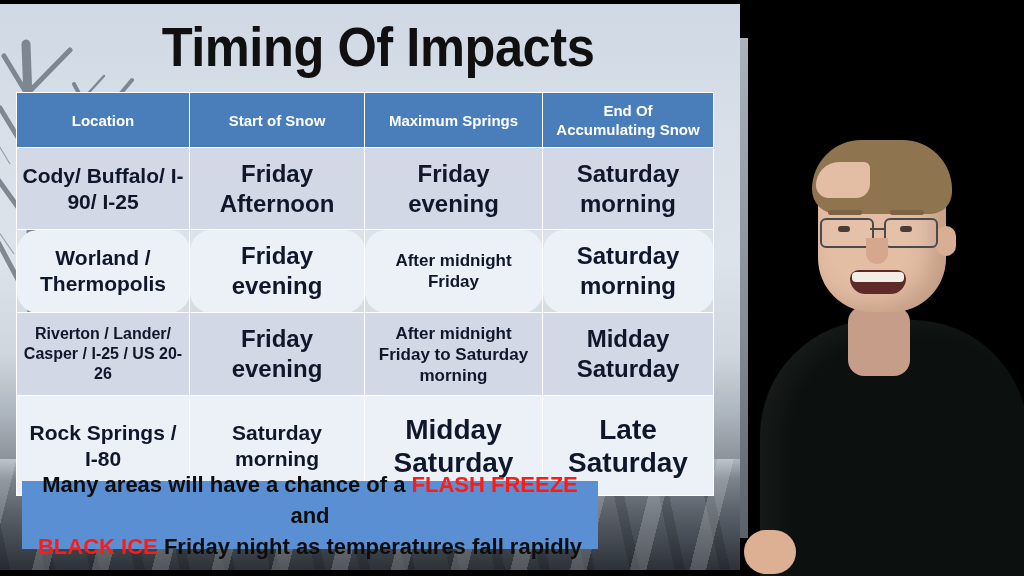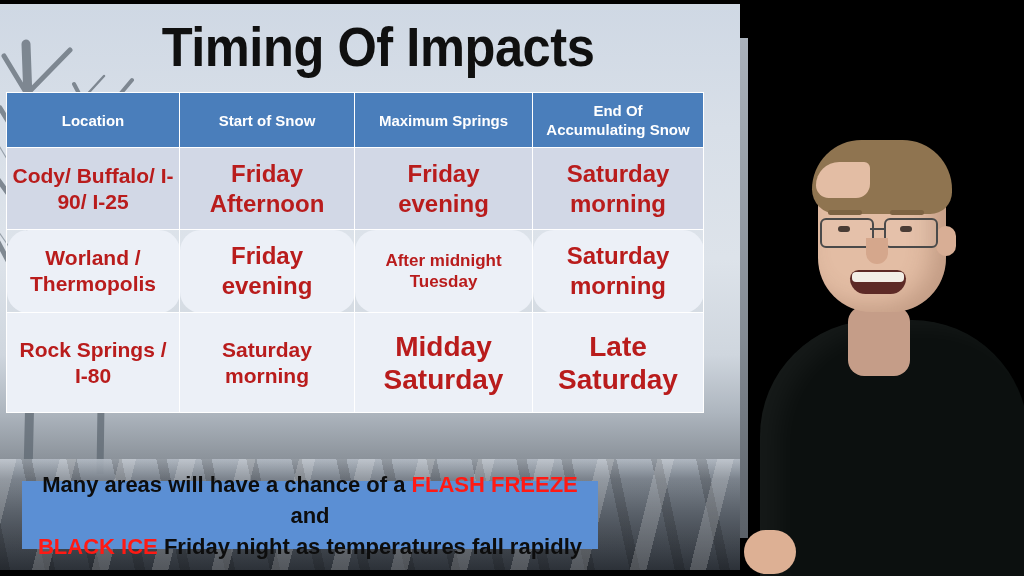--- a/index.html
+++ b/index.html
@@ -97,36 +97,36 @@
     letter-spacing: -0.5px;
     font-family: "Liberation Sans Narrow", "Liberation Sans", sans-serif;
     transform: scaleX(0.92);
     transform-origin: 50% 50%;
     white-space: nowrap;
   }
 
   
   #table {
     position: absolute;
-    left: 6px;
+    left: 16px;
     top: 88px;
     width: 697px;
     border-collapse: collapse;
     table-layout: fixed;
   }
   #table col.c0 { width: 173px; }
   #table col.c1 { width: 175px; }
   #table col.c2 { width: 178px; }
   #table col.c3 { width: 171px; }
 
   #table th, #table td {
     border: 1.5px solid #ffffff;
     text-align: center;
     vertical-align: middle;
-    color: #b91c1c;
+    color: #0f172a;
     font-weight: 700;
     padding: 2px 4px;
     font-family: "Liberation Sans Narrow", "Liberation Sans", sans-serif;
   }
   #table thead th {
     background: #4a7ebb;
     color: #ffffff;
     font-size: 15px;
     line-height: 19px;
     height: 50px;
@@ -383,22 +383,28 @@
       <tbody>
         <tr class="alt-a r1">
           <td class="fs-md">Cody/ Buffalo/ I-90/ I-25</td>
           <td class="fs-lg">Friday Afternoon</td>
           <td class="fs-lg">Friday evening</td>
           <td class="fs-lg">Saturday morning</td>
         </tr>
         <tr class="alt-b r2">
           <td class="fs-md">Worland / Thermopolis</td>
           <td class="fs-lg">Friday evening</td>
-          <td class="fs-sm">After midnight Tuesday</td>
+          <td class="fs-sm">After midnight Friday</td>
           <td class="fs-lg">Saturday morning</td>
+        </tr>
+        <tr class="alt-a r3">
+          <td class="fs-xs">Riverton / Lander/ Casper / I-25 / US 20-26</td>
+          <td class="fs-lg">Friday evening</td>
+          <td class="fs-sm">After midnight Friday to Saturday morning</td>
+          <td class="fs-lg">Midday Saturday</td>
         </tr>
         <tr class="alt-b r4">
           <td class="fs-md">Rock Springs / I-80</td>
           <td class="fs-md">Saturday morning</td>
           <td class="fs-xl">Midday Saturday</td>
           <td class="fs-xl">Late Saturday</td>
         </tr>
       </tbody>
     </table>
 

